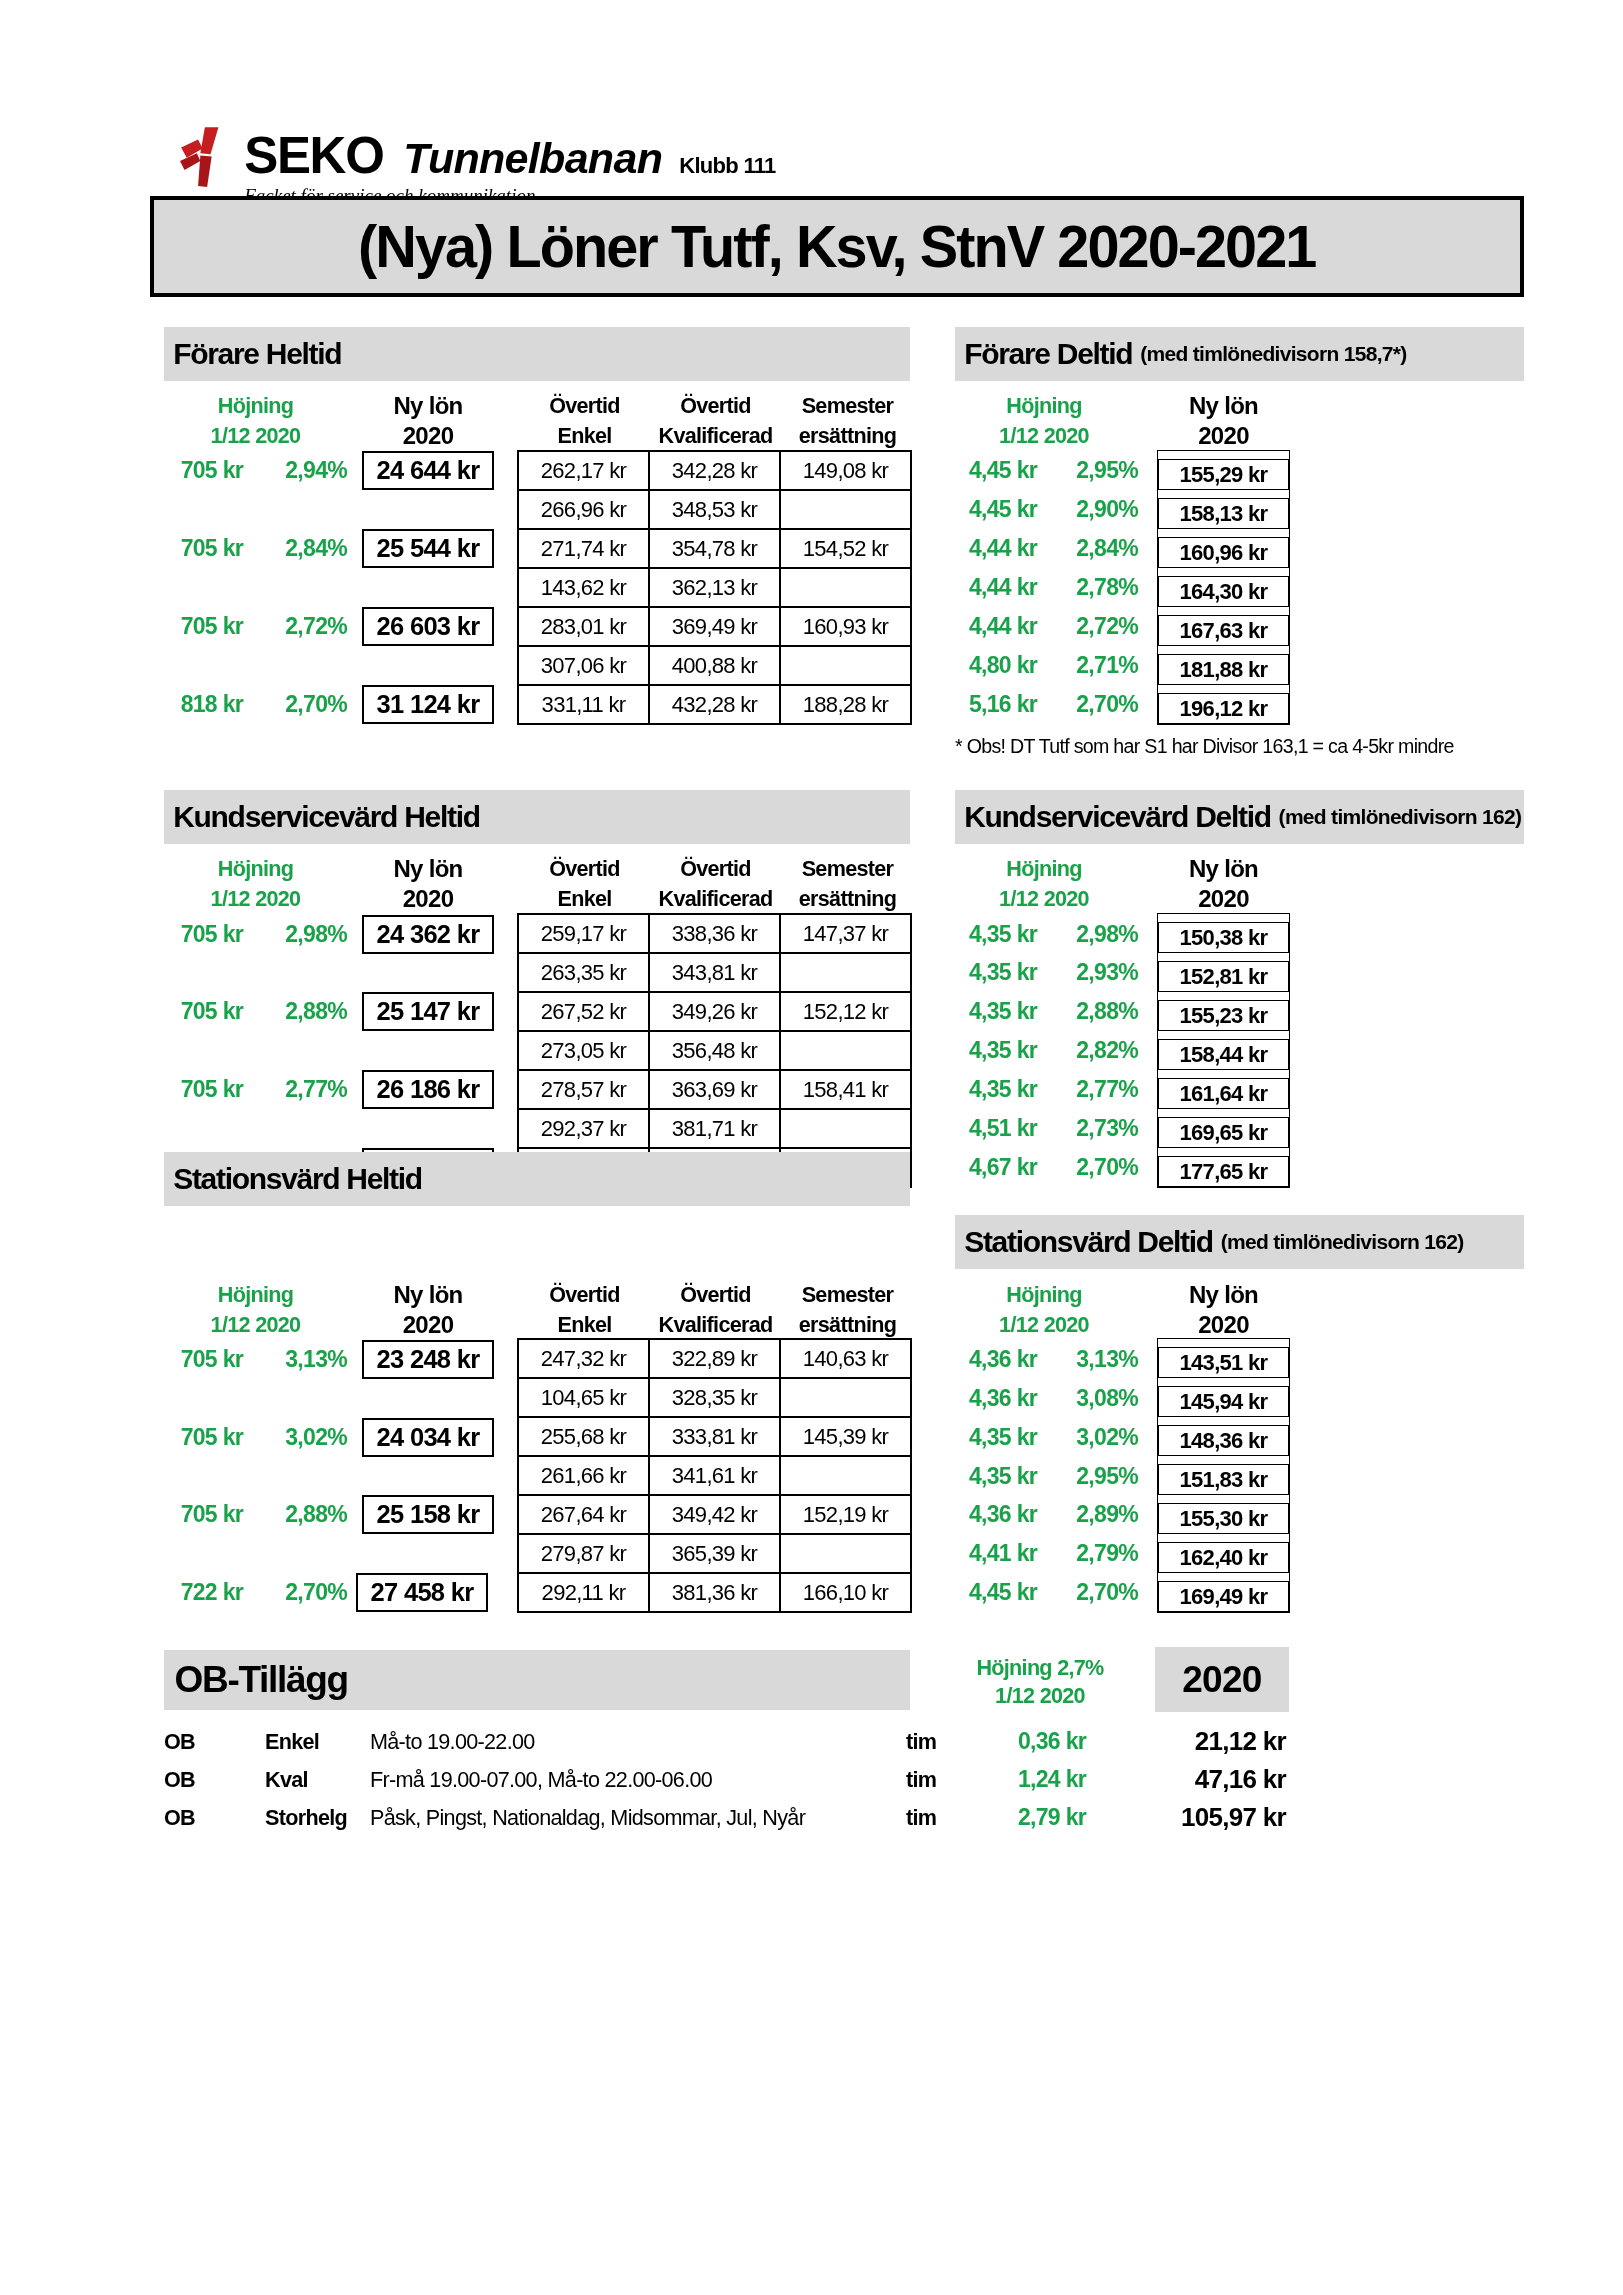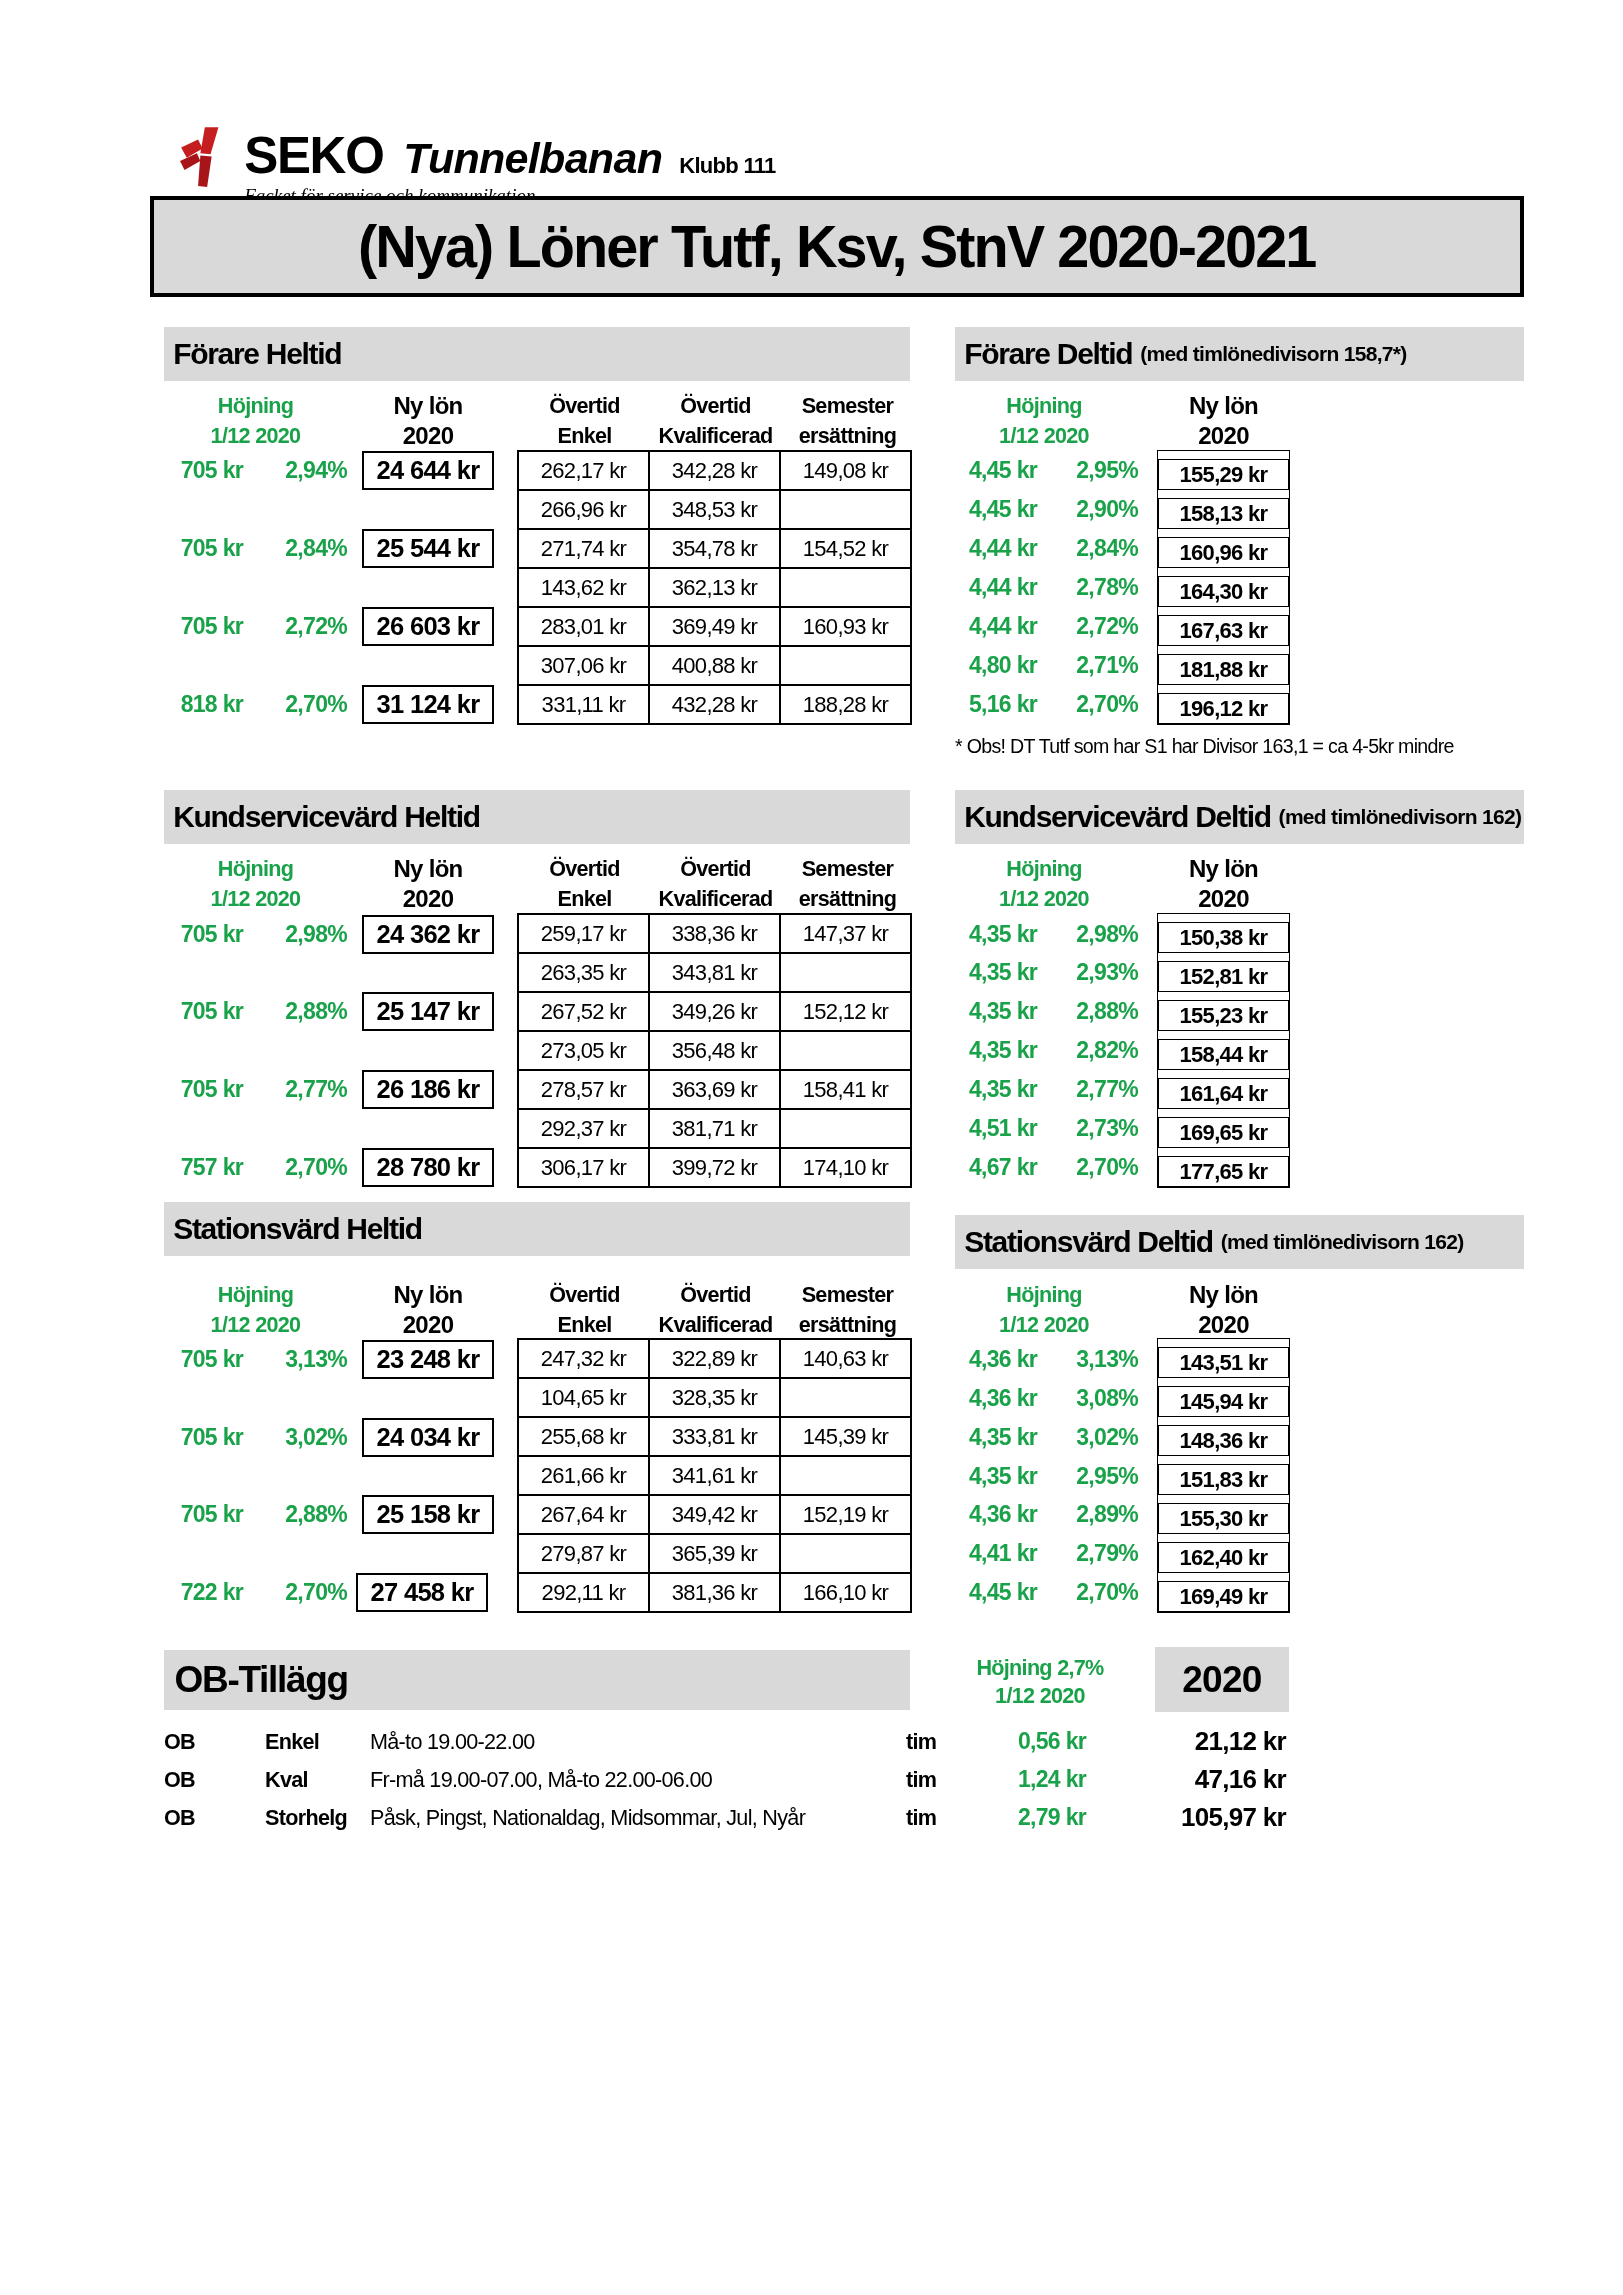--- a/index.html
+++ b/index.html
@@ -255,21 +255,21 @@
       <div class="abs cell right green-val" style="left:1050px;top:1148px;width:88px;height:39px;">2,70%</div>
       <div class="abs ot-grid" style="left:1157px;top:913px;grid-template-columns:131px;grid-auto-rows:39px;">
         <div class="dt-cell">150,38 kr</div>
         <div class="dt-cell">152,81 kr</div>
         <div class="dt-cell">155,23 kr</div>
         <div class="dt-cell">158,44 kr</div>
         <div class="dt-cell">161,64 kr</div>
         <div class="dt-cell">169,65 kr</div>
         <div class="dt-cell">177,65 kr</div>
       </div>
-      <div class="abs band" style="left:164px;top:1202px;width:746px;height:54px;">
+      <div class="abs band" style="left:164px;top:1152px;width:746px;height:54px;">
         <span class="band-title">Stationsvärd Heltid</span>
       </div>
       <div class="abs band" style="left:955px;top:1215px;width:569px;height:54px;">
         <span class="band-title">Stationsvärd Deltid</span>
         <span class="band-sub">(med timlönedivisorn 162)</span>
       </div>
       <div class="abs hdr green" style="left:164px;top:1280px;width:183px;">
         <div>Höjning</div>
         <div>1/12 2020</div>
       </div>
@@ -363,21 +363,21 @@
   <div class="abs ob-hdr" style="left:942px;top:1654px;width:196px;">
     <div>Höjning  2,7%</div>
     <div>1/12 2020</div>
   </div>
   <div class="abs year-box" style="left:1155px;top:1647px;width:134px;height:65px;">2020</div>
 
   <div class="abs cell ob-label" style="left:164px;top:1727px;width:52px;height:29px;">OB</div>
   <div class="abs cell ob-label" style="left:265px;top:1727px;width:150px;height:29px;">Enkel</div>
   <div class="abs cell ob-desc" style="left:370px;top:1727px;width:536px;height:29px;">Må-to 19.00-22.00</div>
   <div class="abs cell ob-label" style="left:906px;top:1727px;width:59px;height:29px;">tim</div>
-  <div class="abs cell right ob-green" style="left:955px;top:1727px;width:131px;height:29px;">0,56 kr</div>
+  <div class="abs cell right ob-green" style="left:955px;top:1727px;width:131px;height:29px;">0,36 kr</div>
   <div class="abs cell right ob-black" style="left:1155px;top:1727px;width:131px;height:29px;">21,12 kr</div>
 
   <div class="abs cell ob-label" style="left:164px;top:1765px;width:52px;height:29px;">OB</div>
   <div class="abs cell ob-label" style="left:265px;top:1765px;width:150px;height:29px;">Kval</div>
   <div class="abs cell ob-desc" style="left:370px;top:1765px;width:536px;height:29px;">Fr-må 19.00-07.00, Må-to 22.00-06.00</div>
   <div class="abs cell ob-label" style="left:906px;top:1765px;width:59px;height:29px;">tim</div>
   <div class="abs cell right ob-green" style="left:955px;top:1765px;width:131px;height:29px;">1,24 kr</div>
   <div class="abs cell right ob-black" style="left:1155px;top:1765px;width:131px;height:29px;">47,16 kr</div>
 
   <div class="abs cell ob-label" style="left:164px;top:1803px;width:52px;height:29px;">OB</div>

